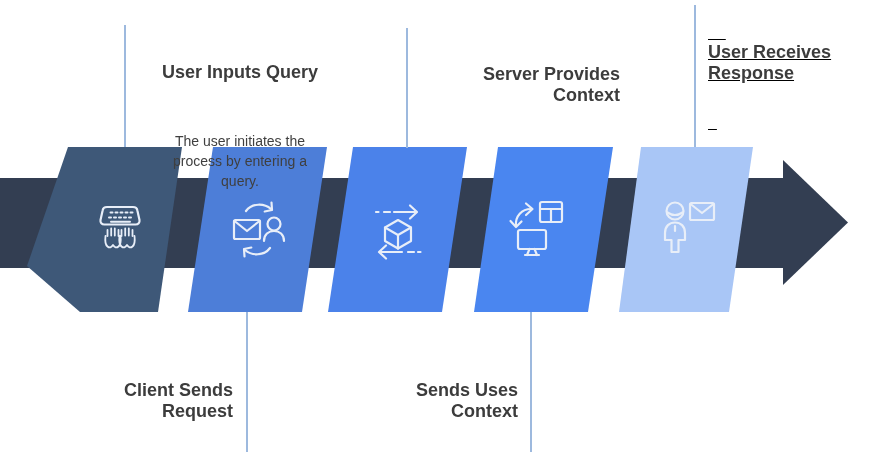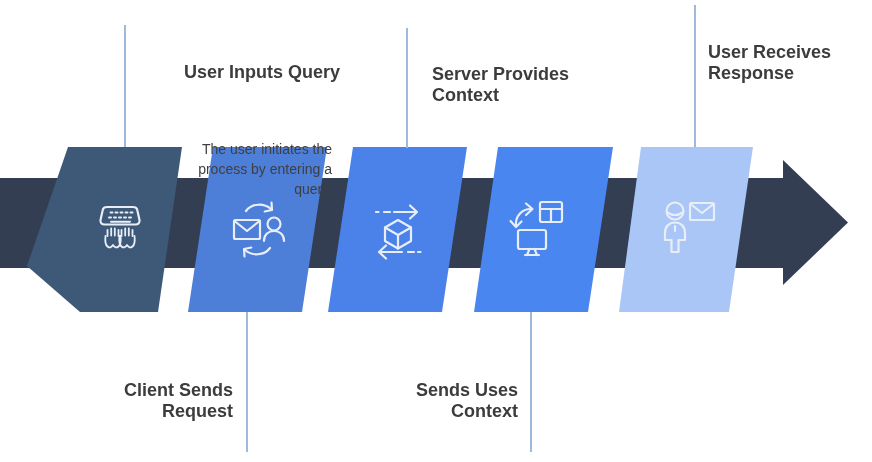--- a/index.html
+++ b/index.html
@@ -31,26 +31,26 @@
   
   .connector{position:absolute;width:2px;background:#9db9de;}
   .c1{left:124px;top:25px;height:122px;}
   .c2{left:246px;top:312px;height:140px;}
   .c3{left:406px;top:28px;height:120px;}
   .c4{left:530px;top:312px;height:140px;}
   .c5{left:694px;top:5px;height:142px;}
   
   .step-text{position:absolute;white-space:pre;}
   .step-text .title{font-size:18px;font-weight:700;color:#3c3c3c;line-height:21px;margin:0 0 12px 0;}
-  .step-text .desc{font-size:14px;color:#3f3f3f;line-height:20px;margin:8px;}
-  .t1{left:140px;top:26px;width:200px;text-align:right;}
+  .step-text .desc{font-size:14px;color:#3f3f3f;line-height:20px;margin:0;}
+  .t1{left:140px;top:26px;width:200px;text-align:center;}
   .t2{left:33px;top:344px;width:200px;text-align:right;}
-  .t3{left:432px;top:28px;width:200px;text-align:left;}
+  .t3{left:420px;top:28px;width:200px;text-align:right;}
   .t4{left:318px;top:344px;width:200px;text-align:right;}
-  .t5{left:708px;top:6px;width:160px;text-align:left;}
+  .t5{left:708px;top:6px;width:160px;text-align:left;text-decoration:underline;}
 </style>
 </head>
 <body>
 
 <div id="canvas">
 
   <div class="arrow-band"></div>
   <div class="arrow-head"></div>
 
   <div class="shape s1">

